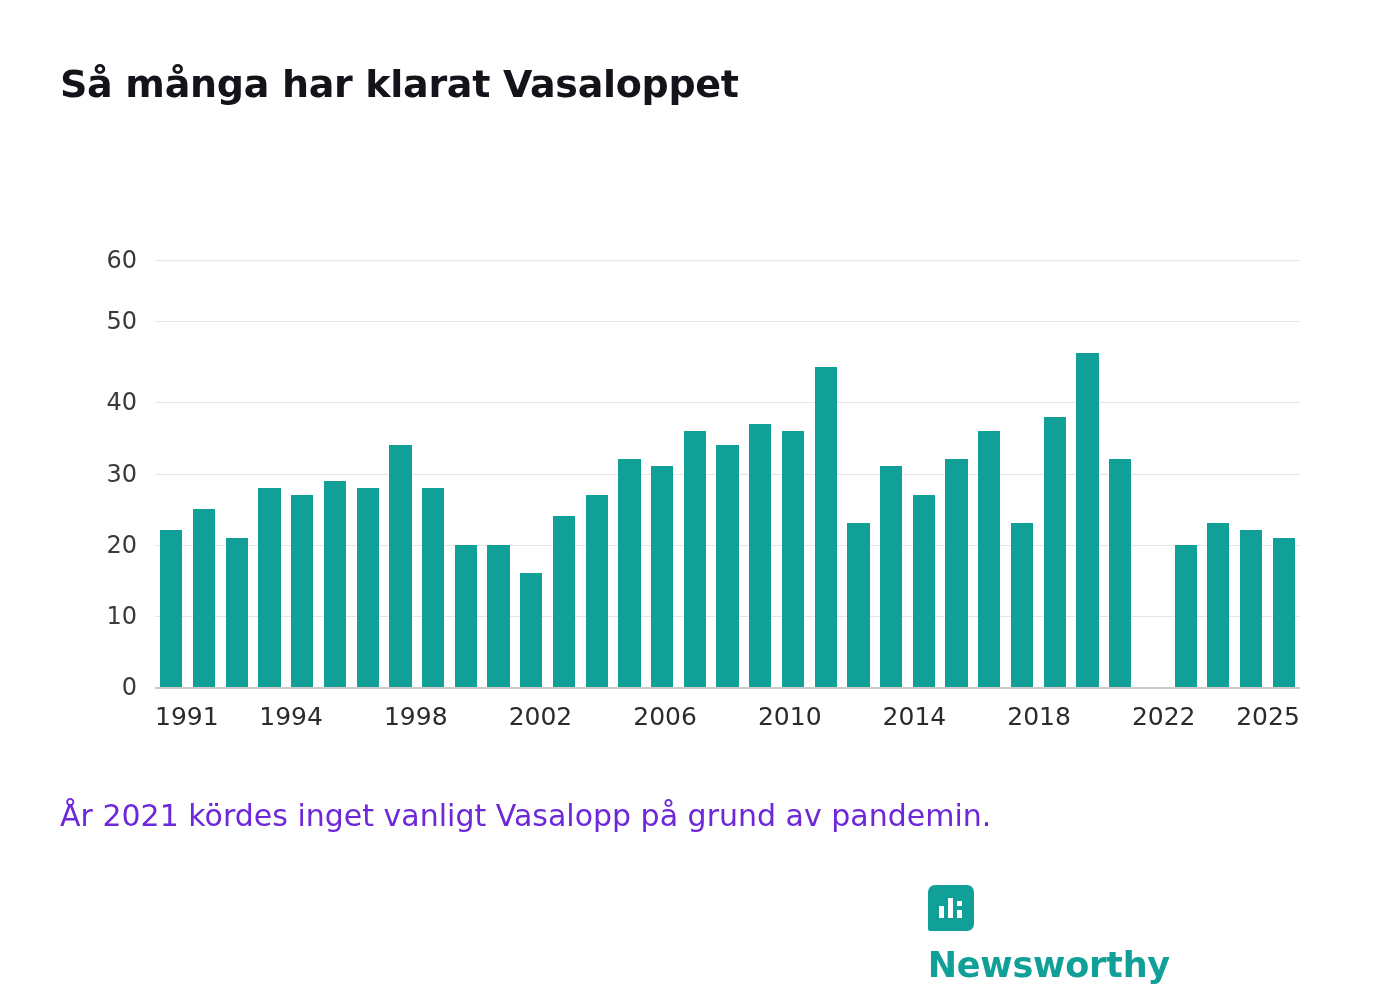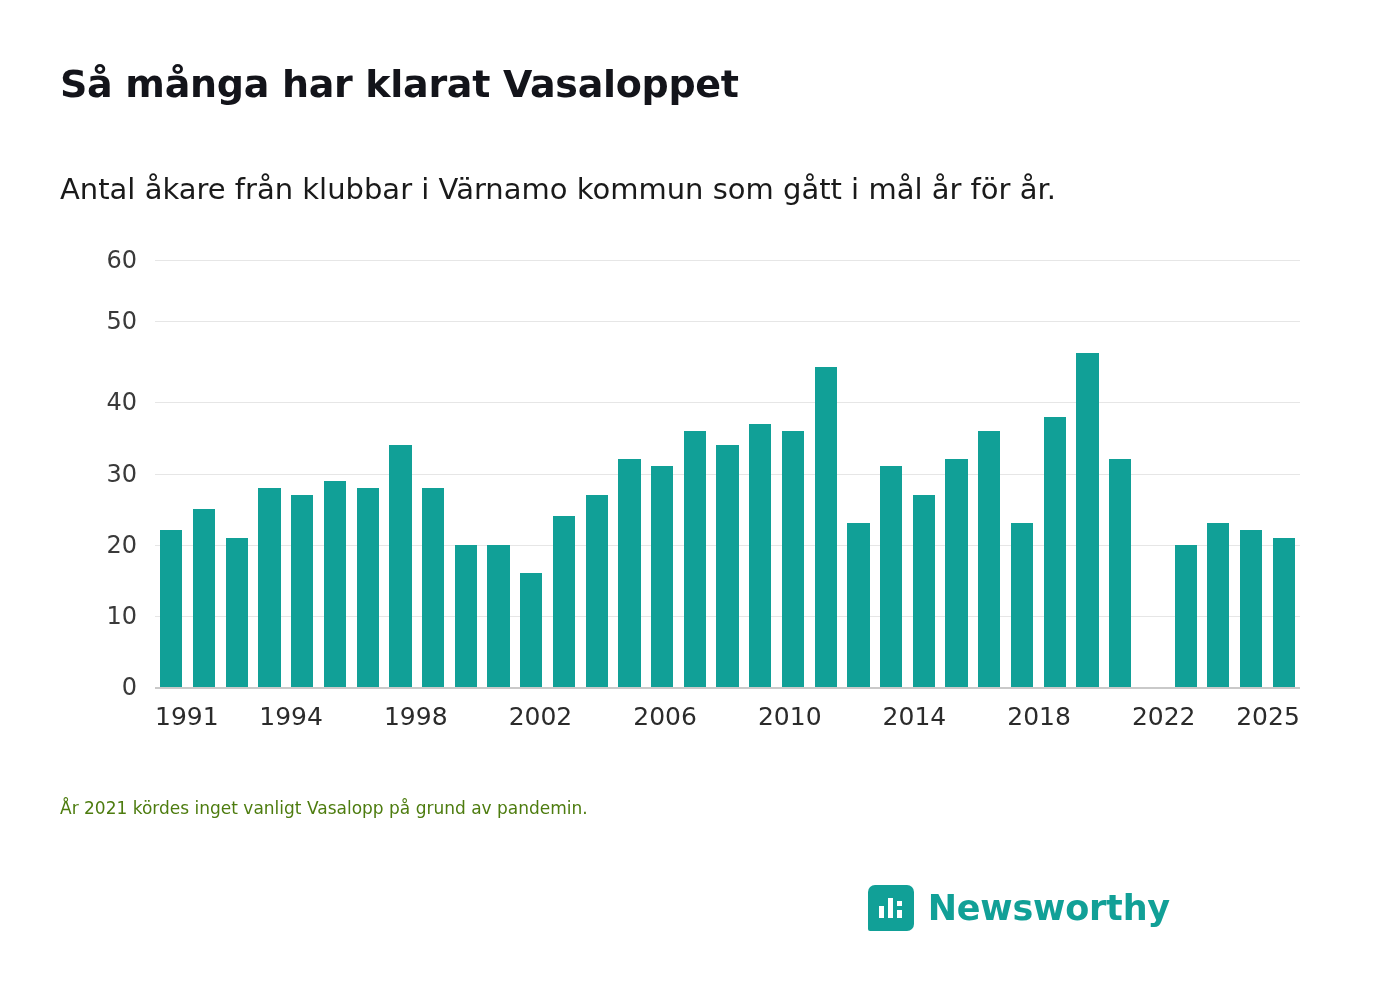--- a/index.html
+++ b/index.html
@@ -106,30 +106,31 @@
   .xlabel-slot {
     flex: 1 1 0;
     text-align: left;
     font-size: 25px;
     color: #2b2b2b;
   }
   .note {
     position: absolute;
     left: 60px;
     top: 798px;
-    font-size: 17px;
-    color: #4d7c0f;
+    font-size: 30px;
+    color: #6d28d9;
   }
   .brand {
     position: absolute;
     right: 62px;
     top: 885px;
     display: flex;
-    align-items: center;
+    align-items: flex-start;
     gap: 14px;
+    flex-direction: column;
   }
   .brand-mark {
     width: 46px;
     height: 46px;
     background: #11a097;
     border-radius: 7px 7px 7px 2px;
     position: relative;
   }
   .brand-mark .b1, .brand-mark .b2, .brand-mark .b3, .brand-mark .dot {
     position: absolute;
@@ -145,21 +146,20 @@
     color: #11a097;
     letter-spacing: -0.2px;
   }
 </style>
 </head>
 <body>
 
 <div class="page">
 
   <div class="title">Så många har klarat Vasaloppet</div>
-  <div class="subtitle">Antal åkare från klubbar i Värnamo kommun som gått i mål år för år.</div>
 
   <div class="chart-area">
     <div class="plot">
       <div class="grid-layer">
           <div class="gridline axis" style="top: 427px;">
             <span class="ytick">0</span>
           </div>
           <div class="gridline" style="top: 355.833px;">
             <span class="ytick">10</span>
           </div>

